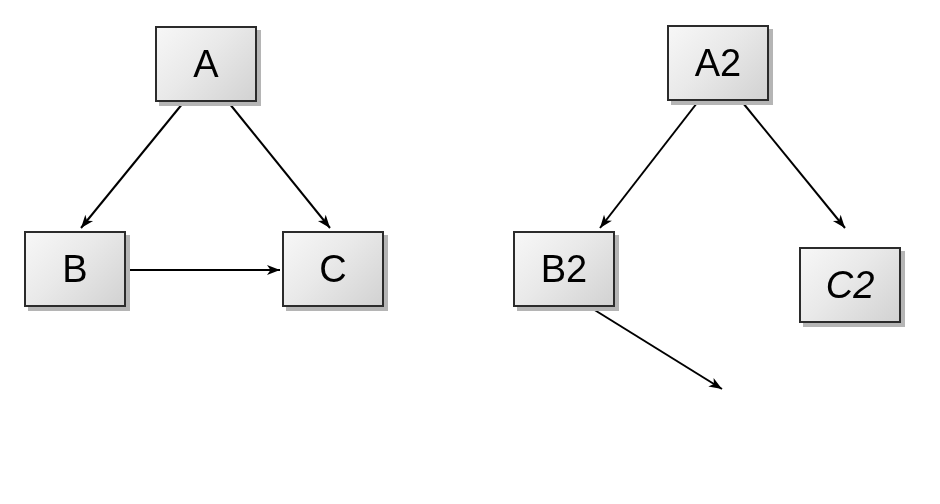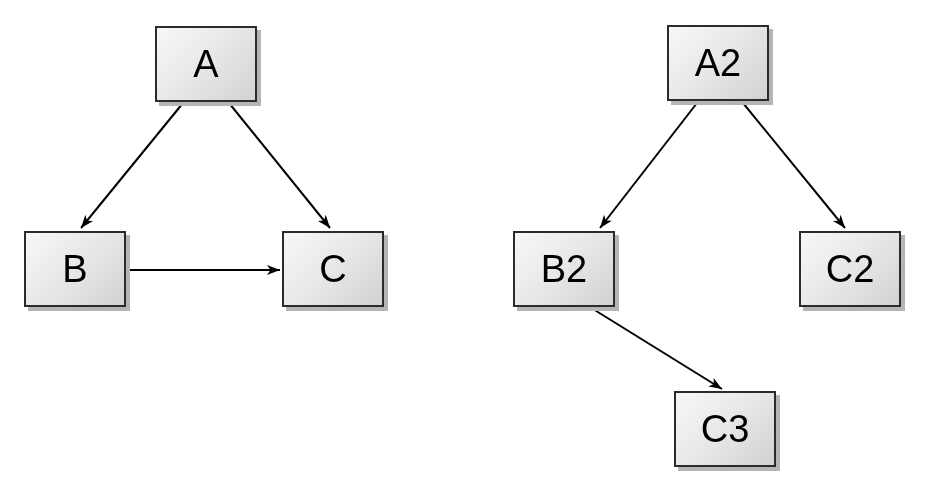--- a/index.html
+++ b/index.html
@@ -71,20 +71,17 @@
   <div class="node" style="left:282px; top:231px;">
     <span class="node-label">C</span>
   </div>
 
   <div class="node" style="left:667px; top:25px;">
     <span class="node-label">A2</span>
   </div>
   <div class="node" style="left:513px; top:231px;">
     <span class="node-label">B2</span>
   </div>
-  <div class="node" style="left:799px; top:231px;">
+  <div class="node" style="left:799px; top:247px;font-style:italic;">
     <span class="node-label">C2</span>
-  </div>
-  <div class="node" style="left:674px; top:391px;">
-    <span class="node-label">C3</span>
   </div>
 
 </div>
 
 </body></html>

